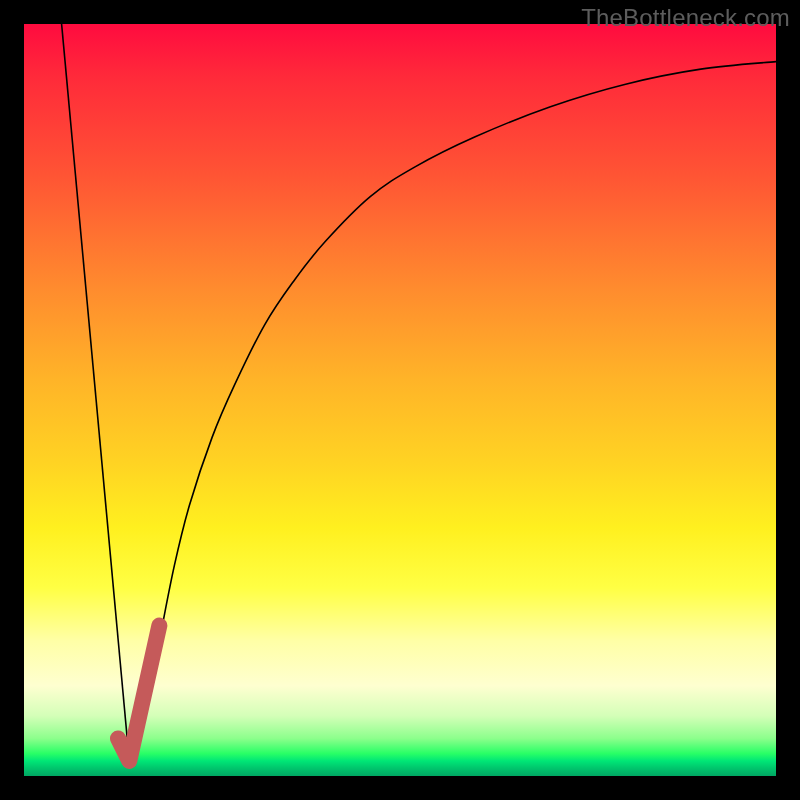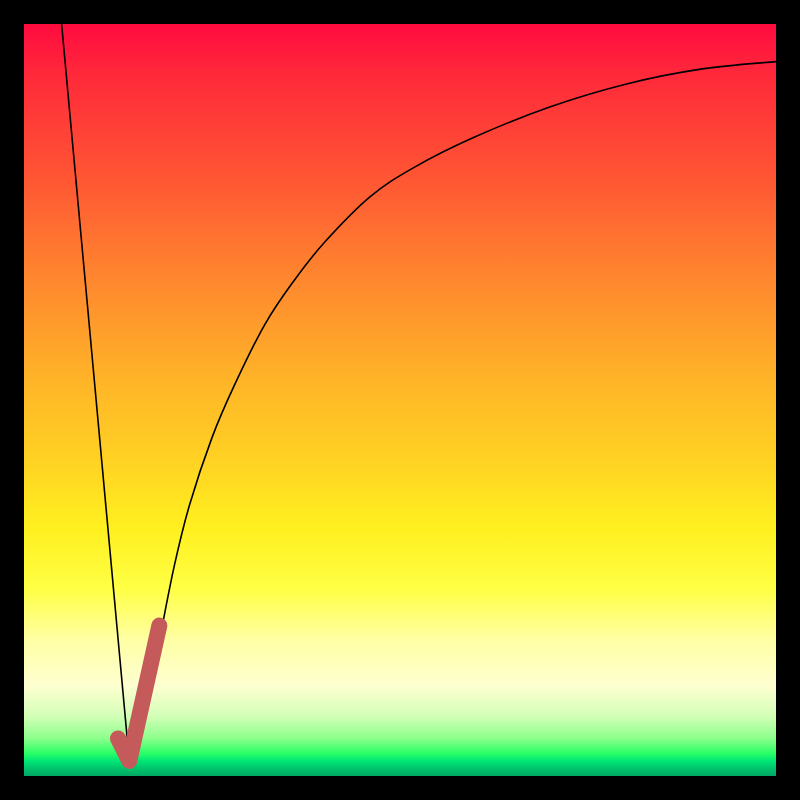--- a/index.html
+++ b/index.html
@@ -61,20 +61,21 @@
   svg.curves {
     position: absolute;
     inset: 0;
   }
 </style>
 </head>
 <body>
 
 <div class="frame">
 
+  <div class="watermark">TheBottleneck.com</div>
 
   <div class="plot-area">
     <div class="heatbg"></div>
     <svg class="curves" viewBox="0 0 752 752" preserveAspectRatio="none">
       <g>
           <path d="M 37.6 0 L 105.28000000000002 736.96" fill="none" stroke="#000000" stroke-width="1.6"></path>
           <path d="M 105.28000000000002 736.96 C 107.98720000000002 728.8384000000001, 114.9056 713.4976, 120.32000000000001 691.84 C 125.73440000000001 670.1824, 129.94559999999998 643.712, 135.35999999999999 616.64 C 140.77439999999999 589.568, 144.9856 565.8047999999999, 150.4 541.4399999999999 C 155.8144 517.0752, 158.672 504.2912, 165.44 481.28000000000003 C 172.208 458.26880000000006, 179.8784 435.25759999999997, 188 413.59999999999997 C 196.1216 391.94239999999996, 201.08480000000003 381.26399999999995, 210.56000000000003 360.96 C 220.03520000000003 340.656, 229.8112 319.7504, 240.64000000000001 300.8 C 251.46880000000002 281.8496, 259.89119999999997 270.5695999999999, 270.71999999999997 255.67999999999995 C 281.54879999999997 240.79039999999995, 287.264 232.9696, 300.8 218.08000000000004 C 314.336 203.19040000000007, 329.6768 186.49600000000004, 345.92 172.96000000000004 C 362.1632 159.42400000000004, 372.0896 153.7088, 391.04 142.88 C 409.9904 132.0512, 426.8352 123.62880000000007, 451.2 112.80000000000007 C 475.5648 101.97120000000007, 499.328 92.19520000000004, 526.4 82.72000000000003 C 553.472 73.24480000000001, 574.528 66.92799999999997, 601.6 60.15999999999997 C 628.672 53.39199999999997, 649.7280000000001 49.18079999999999, 676.8000000000001 45.120000000000005 C 703.8720000000001 41.05920000000002, 738.464 38.95360000000002, 752 37.60000000000002" fill="none" stroke="#000000" stroke-width="1.6"></path>
           <path d="M 94 714.4 L 105.28000000000002 736.96 L 135.35999999999999 601.6" fill="none" stroke="#c55a5a" stroke-width="16" stroke-linecap="round" stroke-linejoin="round"></path>
         </g>
     </svg>

